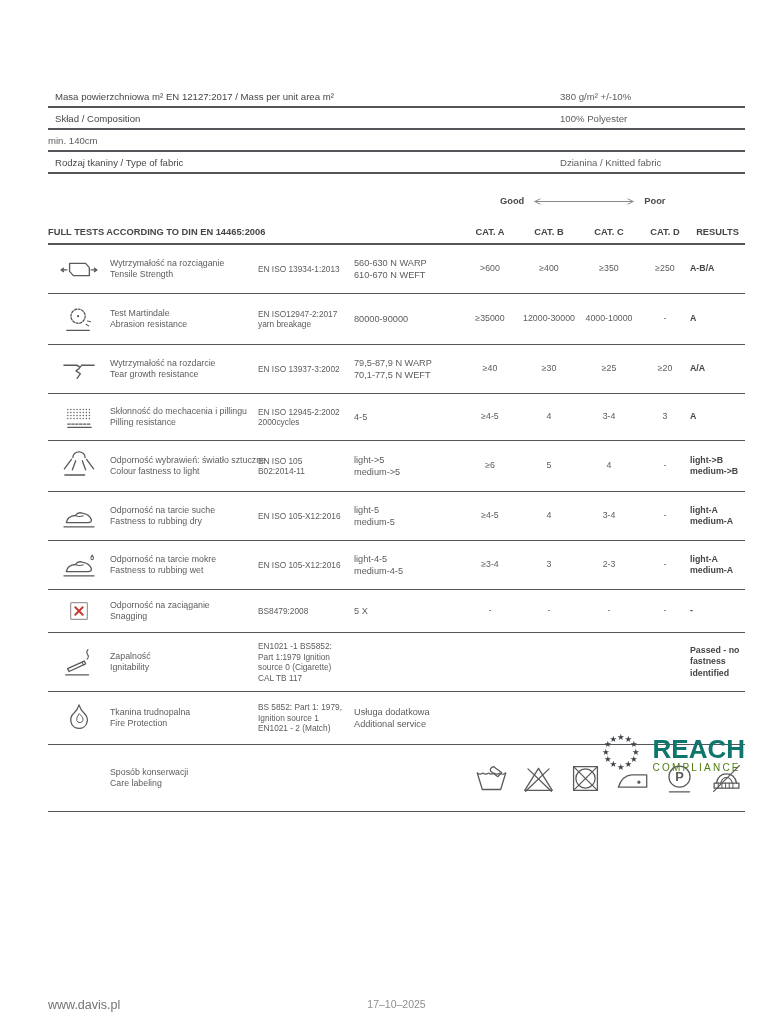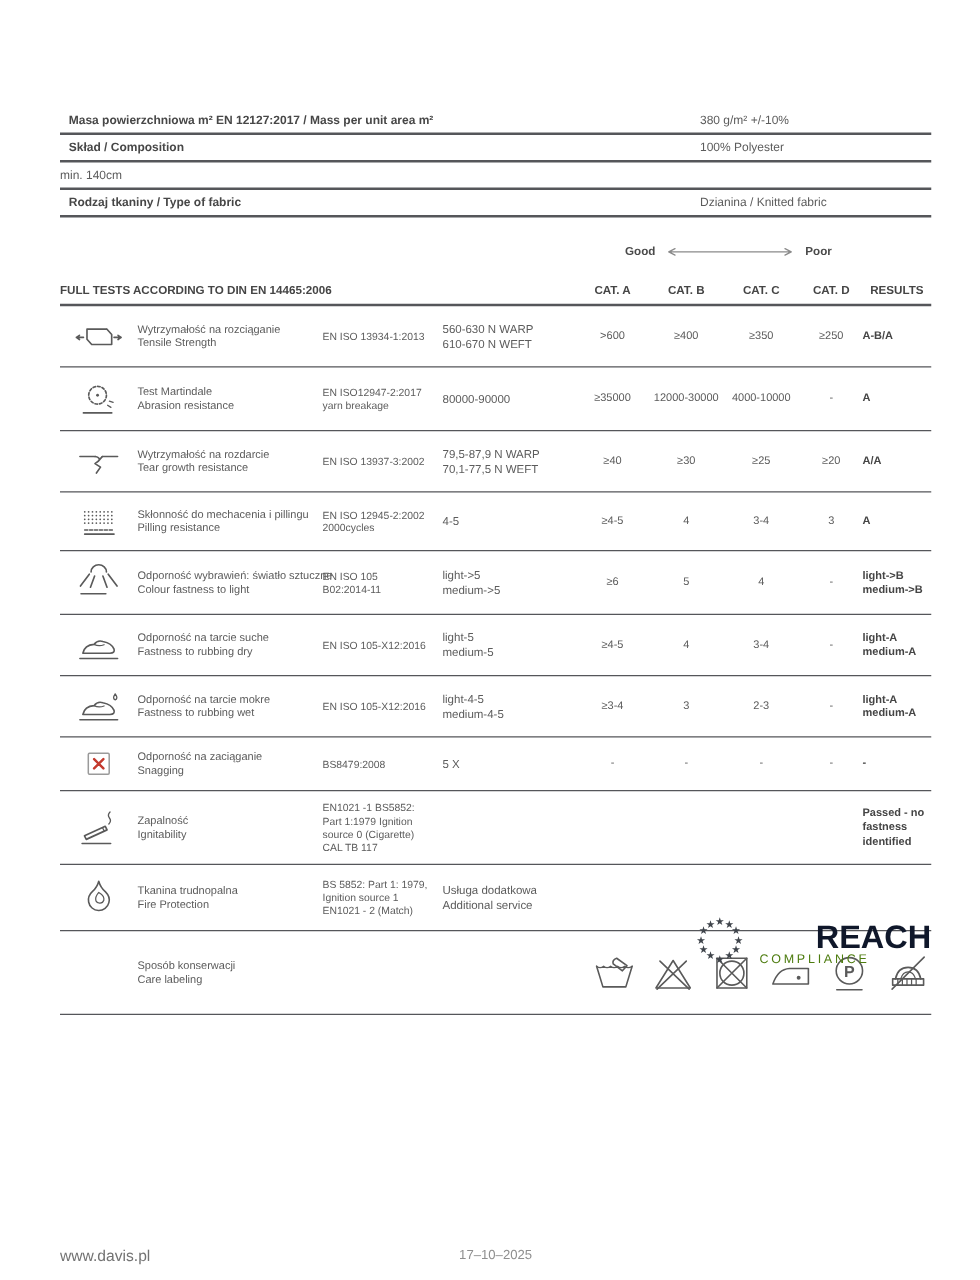--- a/index.html
+++ b/index.html
@@ -5,21 +5,21 @@
   html,body{margin:0;padding:0;background:#fff;}
   .page{position:relative;width:784px;height:1024px;background:#fff;overflow:hidden;
         font-family:"Liberation Sans",sans-serif;color:#595959;}
   
   .title{position:absolute;left:120px;top:12px;font-size:46px;font-weight:400;
          letter-spacing:1px;color:#595959;}
   
   .info-table{position:absolute;left:48px;top:86px;width:697px;}
   .info-row{display:grid;grid-template-columns:512px 1fr;align-items:center;
             border-bottom:2px solid #55565a;padding:4.5px 0 4.5px 0;}
-  .info-label{font-size:9.6px;font-weight:bold;color:#474747;padding-left:7px;}
+  .info-label{font-size:9.6px;font-weight:normal;color:#474747;padding-left:7px;}
   .info-value{font-size:9.6px;color:#5c5c5c;}
   
   .tests{position:absolute;left:48px;top:196px;width:697px;}
   .scale-row{position:relative;height:15px;}
   .scale-inner{position:absolute;left:452px;top:0;display:flex;align-items:center;gap:6px;}
   .scale-word{font-size:9.3px;font-weight:bold;color:#4a4a4a;}
   .t-grid{display:grid;grid-template-columns:62px 148px 96px 106px 60px 58px 62px 50px 1fr;}
   .t-head{align-items:end;border-bottom:2px solid #55565a;padding:4px 0 6px 0;}
   .t-title{grid-column:1 / span 4;font-size:9.3px;font-weight:bold;color:#454545;}
   .cat-h{font-size:9.3px;font-weight:bold;color:#454545;text-align:center;white-space:nowrap;margin-top:12px;}
@@ -32,21 +32,21 @@
   .c-cat{text-align:center;white-space:nowrap;}
   .c-res{text-align:left;font-weight:bold;color:#454545;line-height:11.5px;}
   .care-row{min-height:50px;}
   .care-symbols{grid-column:3 / span 7;display:flex;justify-content:flex-end;
                 align-items:center;gap:14px;padding-right:2px;}
   .care-symbols svg{display:block;}
   
   .reach{position:absolute;right:39px;top:736px;display:flex;align-items:center;gap:10px;}
   #reach-stars{position:relative;width:38px;height:38px;}
   #reach-stars span{position:absolute;font-size:8.5px;color:#3f444b;line-height:1;}
-  .reach-text .l1{font-size:26px;font-weight:bold;color:#0f172a;line-height:24px;margin-left:45px;}
+  .reach-text .l1{font-size:26px;font-weight:bold;color:#0f766e;line-height:24px;}
   .reach-text .l2{font-size:10px;color:#4d7c0f;letter-spacing:2.2px;margin-top:1px;}
   
   .footer{position:absolute;left:48px;right:39px;bottom:10px;display:flex;
           align-items:flex-end;justify-content:space-between;}
   .davis-wrap{line-height:1;}
   .davis-logo{font-size:50px;font-weight:bold;color:#0d0d0d;letter-spacing:-2px;
               transform:scale(0.72,1.18);transform-origin:left bottom;line-height:0.84;}
   .davis-sub{font-size:11.5px;letter-spacing:6.2px;font-weight:500;color:#0d0d0d;
              margin-top:4px;margin-left:3px;}
   .footer-date{position:absolute;left:50%;transform:translateX(-50%);bottom:4px;

